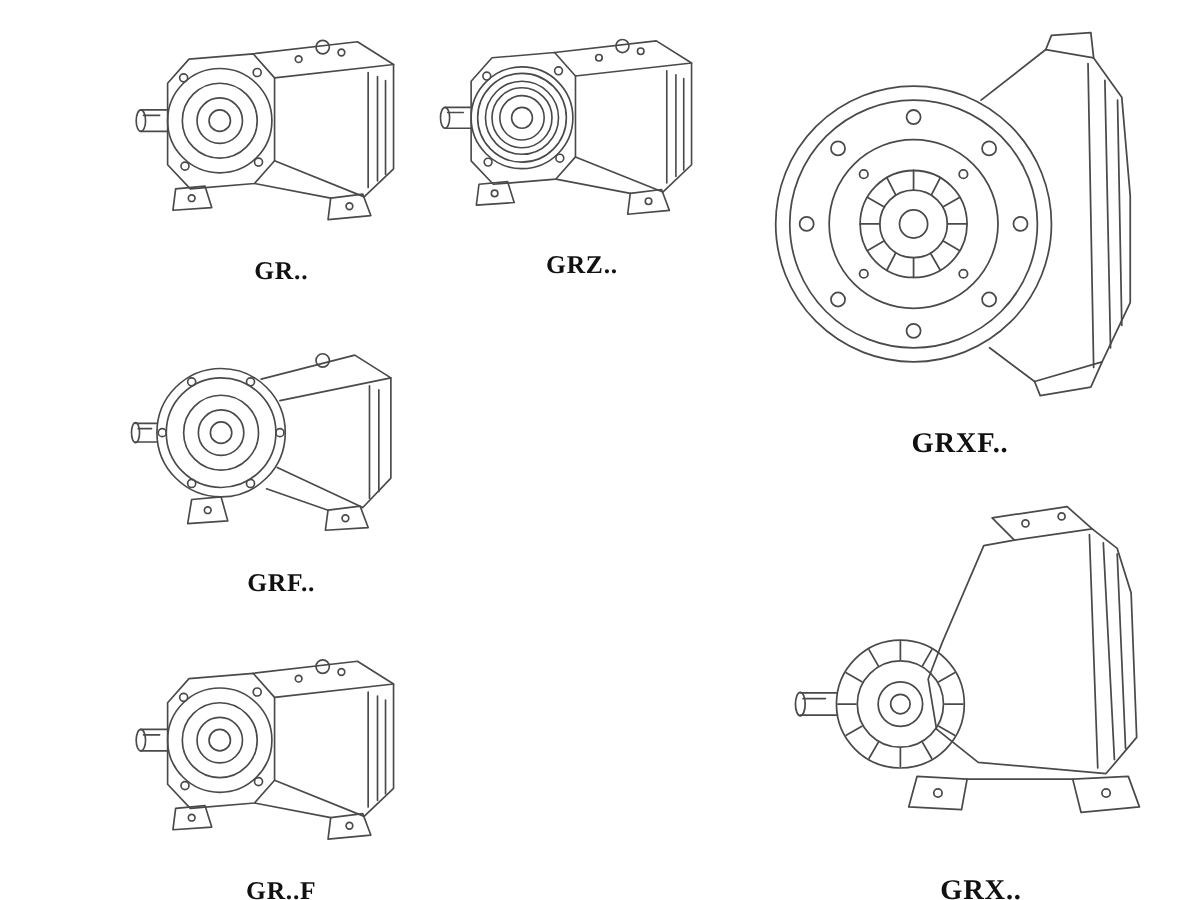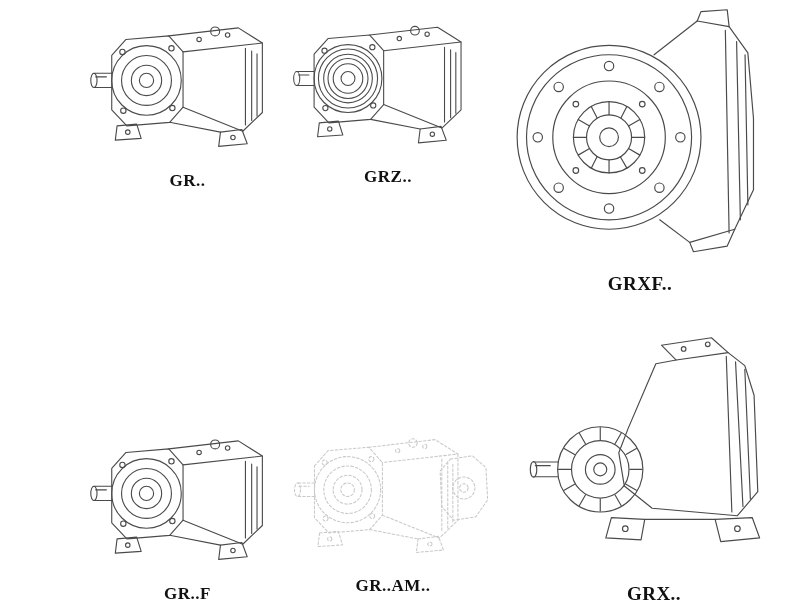--- a/index.html
+++ b/index.html
@@ -172,42 +172,42 @@
     <figcaption class="caption">GRZ..</figcaption>
   </figure>
 
   <figure class="cell" style="left:85px;top:2px;width:205px;margin:0">
     <svg class="draw" viewBox="0 0 230 185" width="205">
         <use href="#gbx"></use>
       </svg>
     <figcaption class="caption">GR..</figcaption>
   </figure>
 
-  <figure class="cell" style="left:492px;top:6px;width:296px;margin:0">
+  <figure class="cell" style="left:492px;top:18px;width:296px;margin:0">
     <svg class="draw" viewBox="0 0 290 280" width="272">
         <use href="#grxf"></use>
       </svg>
     <figcaption class="caption big">GRXF..</figcaption>
   </figure>
 
+  <figure class="cell" style="left:85px;top:210px;width:205px;margin:0">
+    <svg class="draw" viewBox="0 0 230 185" width="205">
+        <use href="#gbxf"></use>
+      </svg>
+    <figcaption class="caption">GRF..</figcaption>
+  </figure>
 
 
   <figure class="cell" style="left:85px;top:415px;width:205px;margin:0">
     <svg class="draw" viewBox="0 0 230 185" width="205">
         <use href="#gbx"></use>
       </svg>
     <figcaption class="caption">GR..F</figcaption>
   </figure>
 
-  <figure class="cell" style="left:288px;top:415px;width:210px;margin:0">
-    <svg class="draw ghost" viewBox="0 0 245 185" width="208">
-        <use href="#gbxam"></use>
-      </svg>
-    <figcaption class="caption">GR..AM..</figcaption>
-  </figure>
 
   <figure class="cell" style="left:492px;top:298px;width:300px;margin:12px">
     <svg class="draw" viewBox="0 0 300 290" width="278">
         <use href="#grx"></use>
       </svg>
     <figcaption class="caption big">GRX..</figcaption>
   </figure>
 
 </div>
 

